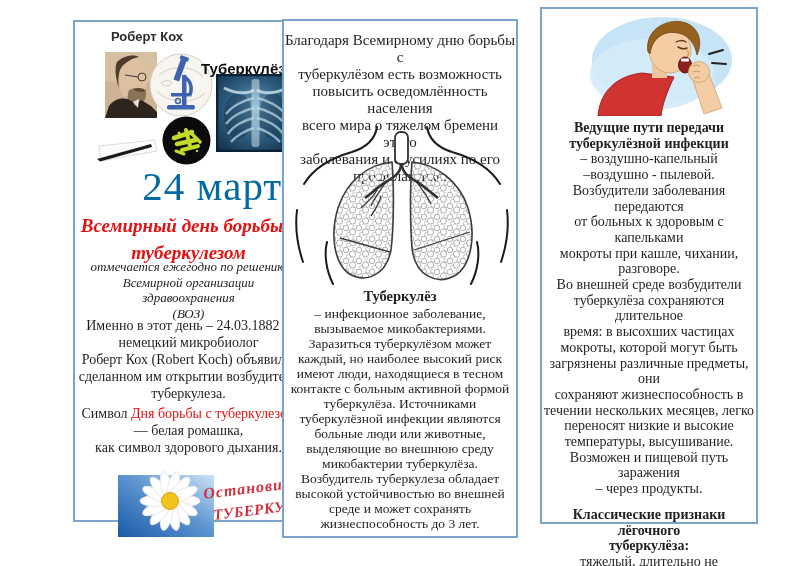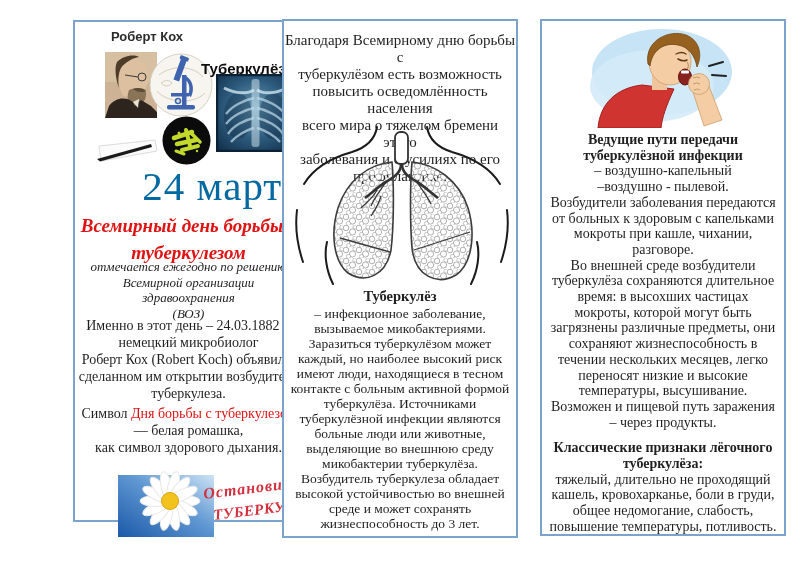--- a/index.html
+++ b/index.html
@@ -3,21 +3,21 @@
 <meta charset="utf-8">
 <style>
   html,body{margin:0;padding:0;}
   body{
     width:800px;height:566px;background:#ffffff;position:relative;overflow:hidden;
     font-family:"Liberation Serif",serif;color:#1f1f1f;
   }
   .panel{position:absolute;background:#fff;border:2px solid #7aa4cc;box-sizing:border-box;}
   #panel-left{left:25px;top:20px;width:231px;height:502px;margin-left:48px;}
   #panel-mid{left:282px;top:19px;width:236px;height:519px;}
-  #panel-right{left:540px;top:19px;width:246px;height:517px;}
+  #panel-right{left:540px;top:7px;width:218px;height:517px;}
   .abs{position:absolute;}
   .centered{left:0;right:0;text-align:center;}
   .pre{white-space:pre-line;}
   .koch-caption{font-family:"Liberation Sans",sans-serif;font-weight:bold;font-size:13px;color:#2b2b2b;}
   .collage-label{font-family:"Liberation Sans",sans-serif;font-weight:bold;font-size:15px;color:#0d0d0d;}
   .date-title{font-size:41px;line-height:46px;color:#0369a1;letter-spacing:1px;text-align:right;}
   .red-subtitle{font-size:19px;line-height:27px;font-weight:bold;font-style:italic;color:#e01212;}
   .note{font-size:13px;line-height:15.5px;font-style:italic;}
   .para{font-size:14px;line-height:17px;}
   .red-inline{color:#e01212;}

